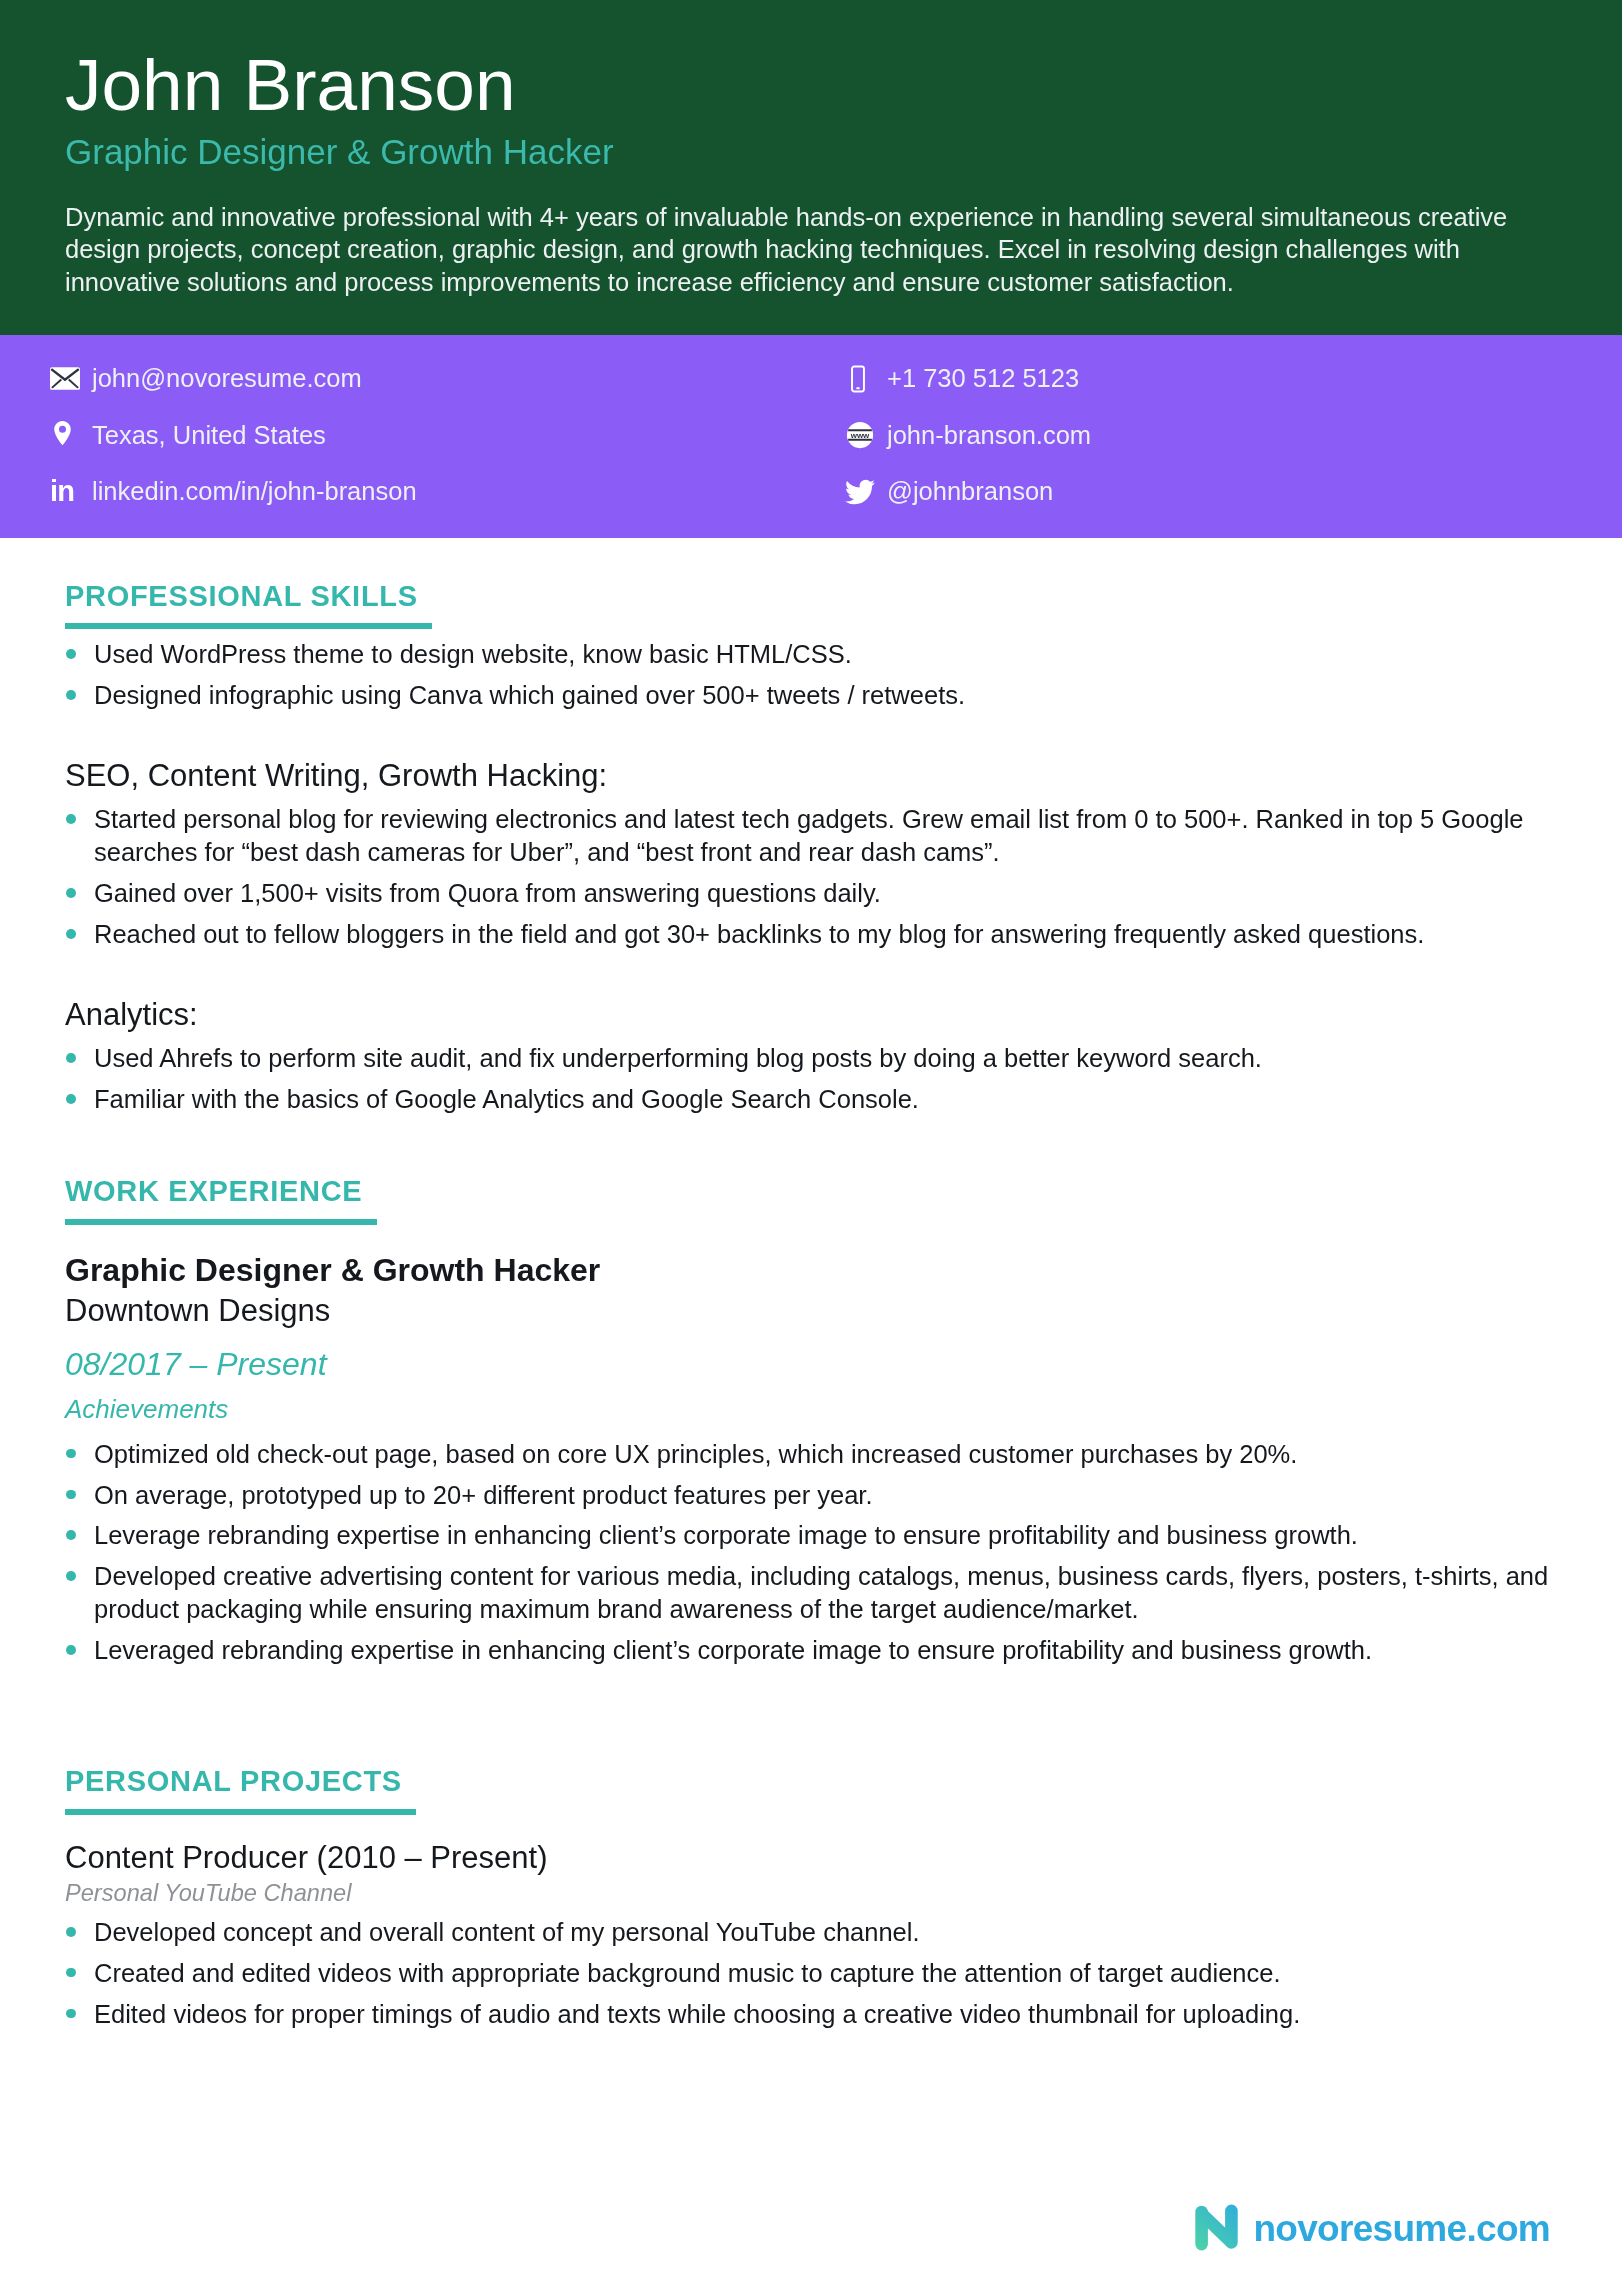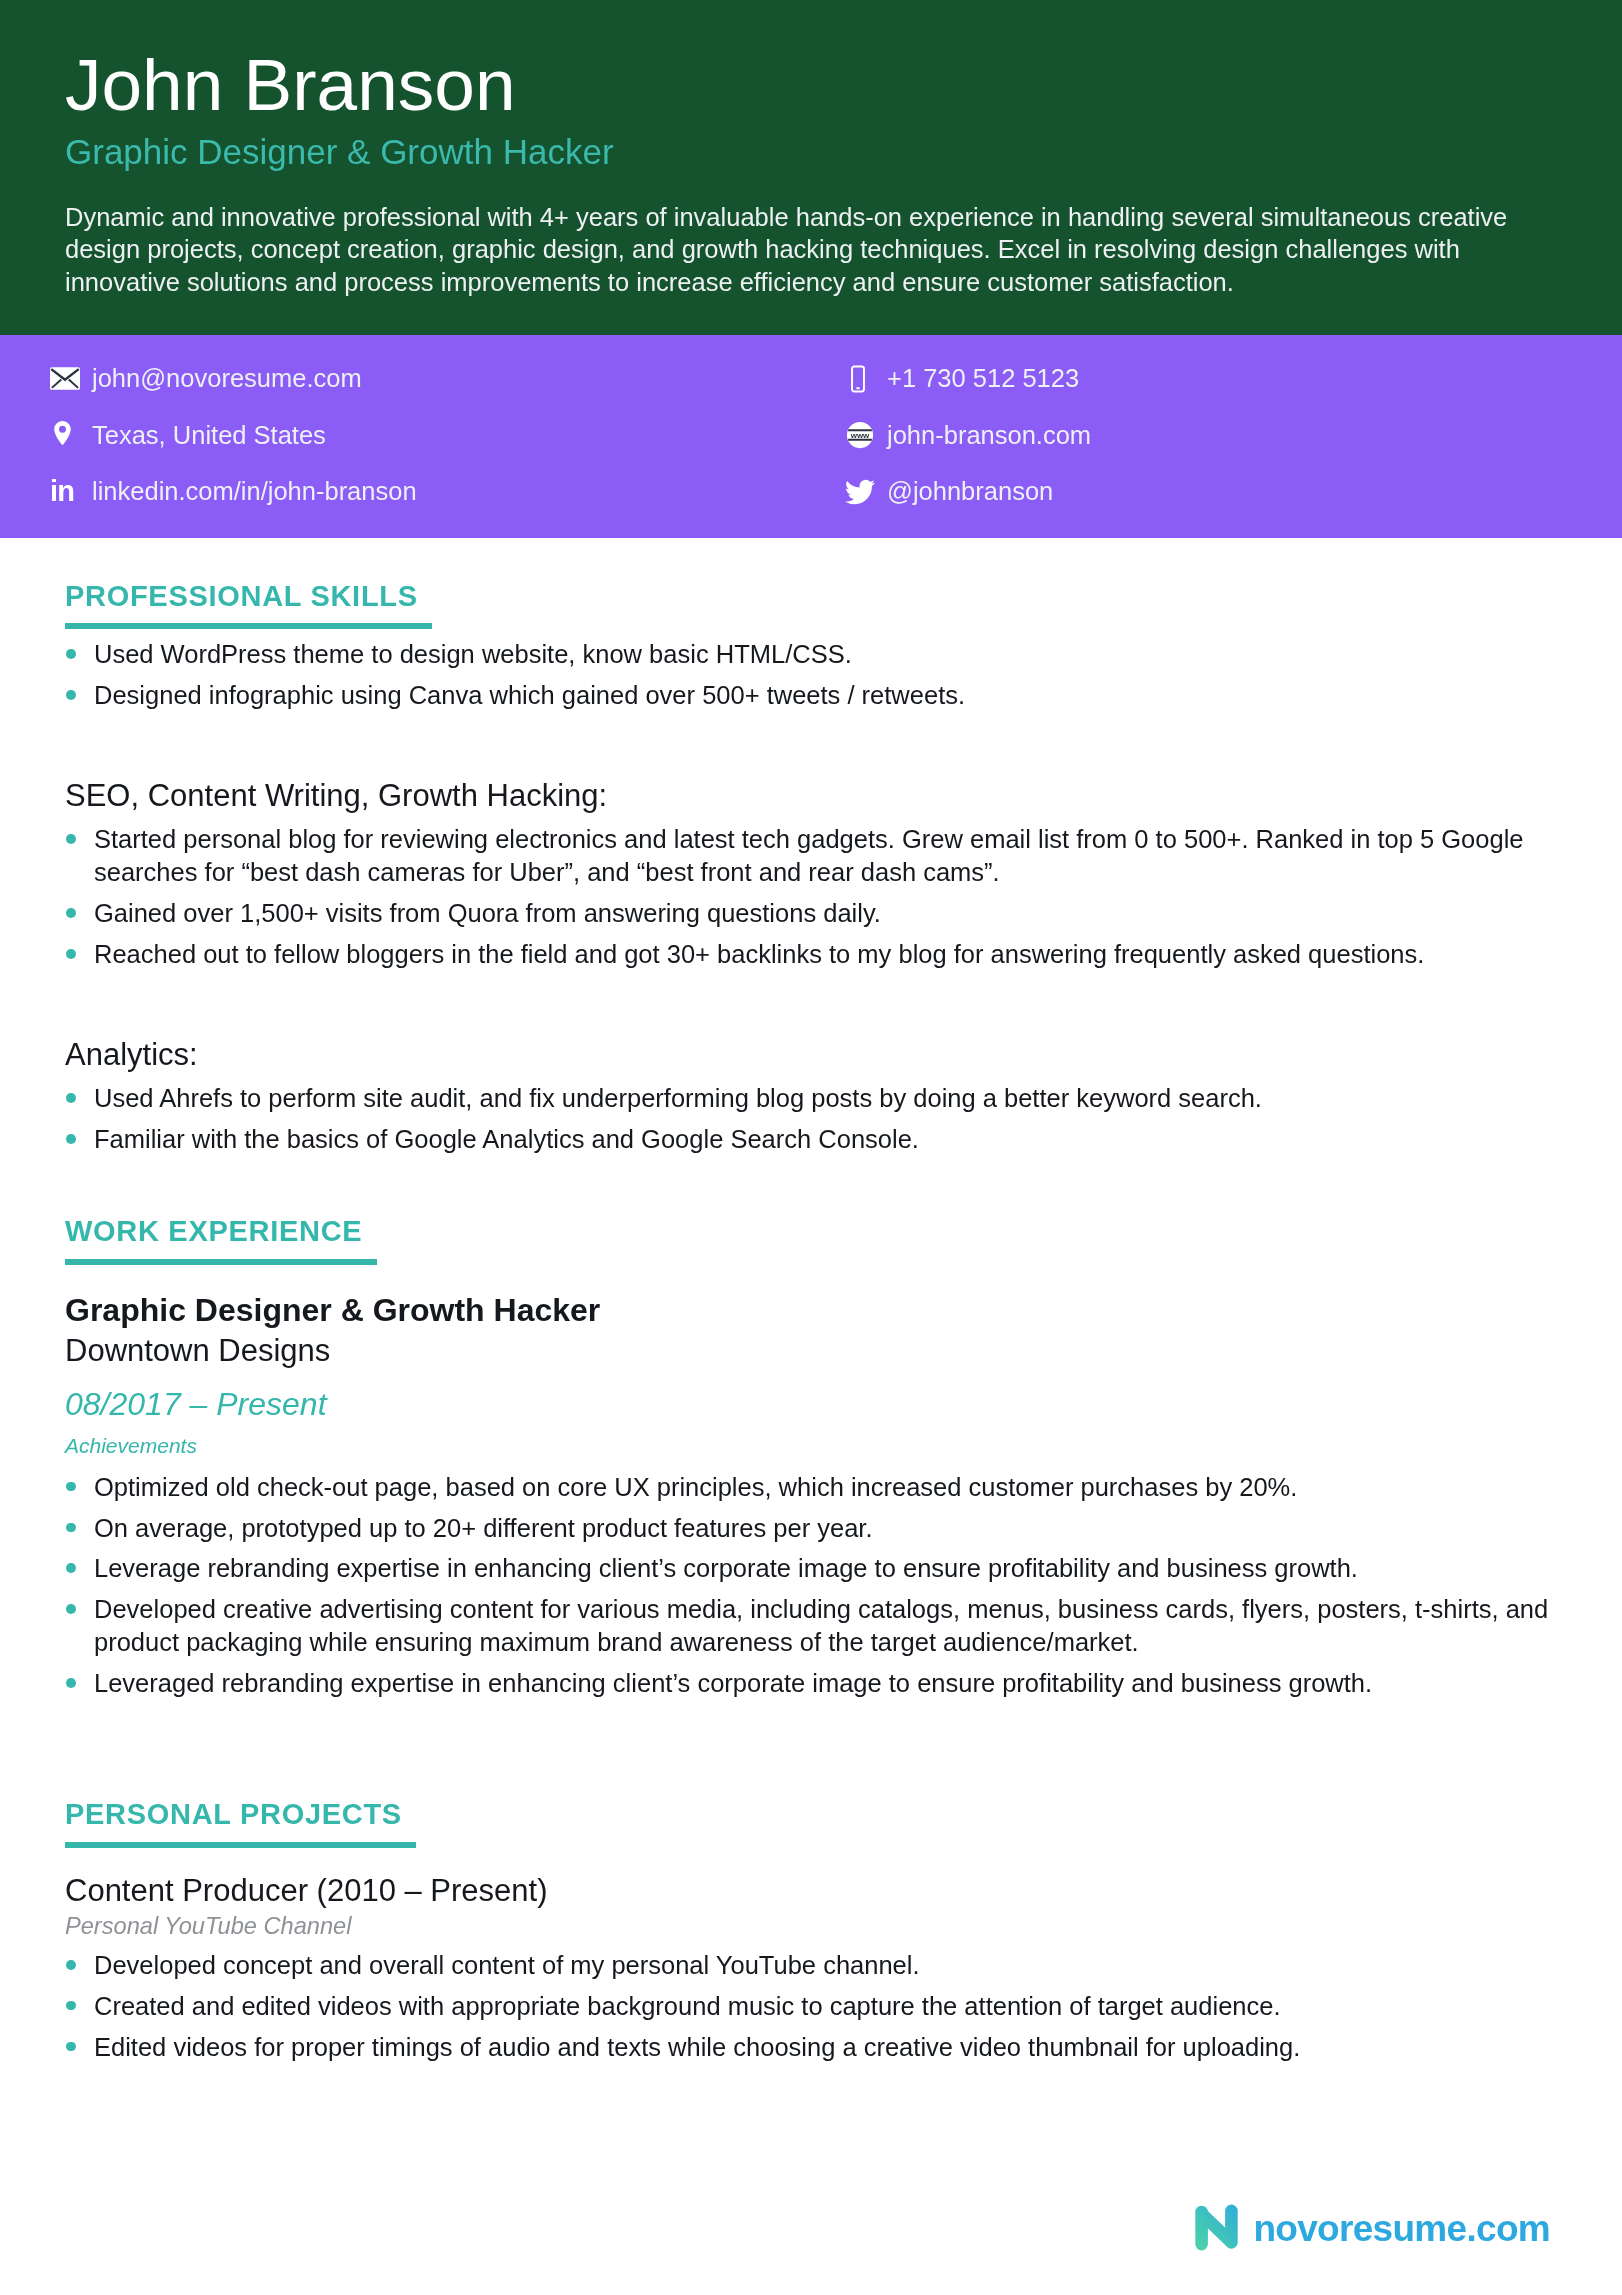--- a/index.html
+++ b/index.html
@@ -74,21 +74,21 @@
   .sec-skills { margin-top: 42px; }
   .sec-exp { margin-top: 59px; }
   .sec-proj { margin-top: 98px; }
 
   .group-title {
     font-size: 31px;
     color: #15191d;
     margin-top: 30px;
   }
   .g1 { margin-top: 29px; }
-  .g2, .g3 { margin-top: 66px; }
+  .g2, .g3 { margin-top: 46px; }
 
   ul.bl { list-style: none; margin: 9.2px 0 0 0; padding: 0; }
   ul.bl li {
     position: relative;
     padding-left: 29px;
     font-size: 25.5px;
     line-height: 33px;
     color: #15191d;
     margin-bottom: 7.9px;
     max-width: 1479px;
@@ -100,21 +100,21 @@
     top: 11px;
     width: 9.8px;
     height: 9.8px;
     border-radius: 50%;
     background: #35b7ac;
   }
 
   .job-title { font-size: 32px; font-weight: 700; color: #15191d; margin-top: 27.5px; }
   .job-company { font-size: 31px; color: #15191d; margin-top: 3.9px; }
   .job-dates { font-size: 32px; font-style: italic; color: #35b7ac; margin-top: 17px; }
-  .job-ach   { font-size: 21px; font-style: italic; color: #35b7ac; margin-top: 10.5px; }
+  .job-ach   { font-size: 26px; font-style: italic; color: #35b7ac; margin-top: 10.5px; }
   .job-bullets { margin-top: 13px !important; }
 
   .proj-title { font-size: 31px; color: #15191d; margin-top: 25px; }
   .proj-sub { font-size: 23.6px; font-style: italic; color: #8e9296; margin-top: 3.9px; }
 
   
   .footer {
     position: absolute;
     right: 72px;
     bottom: 38px;

